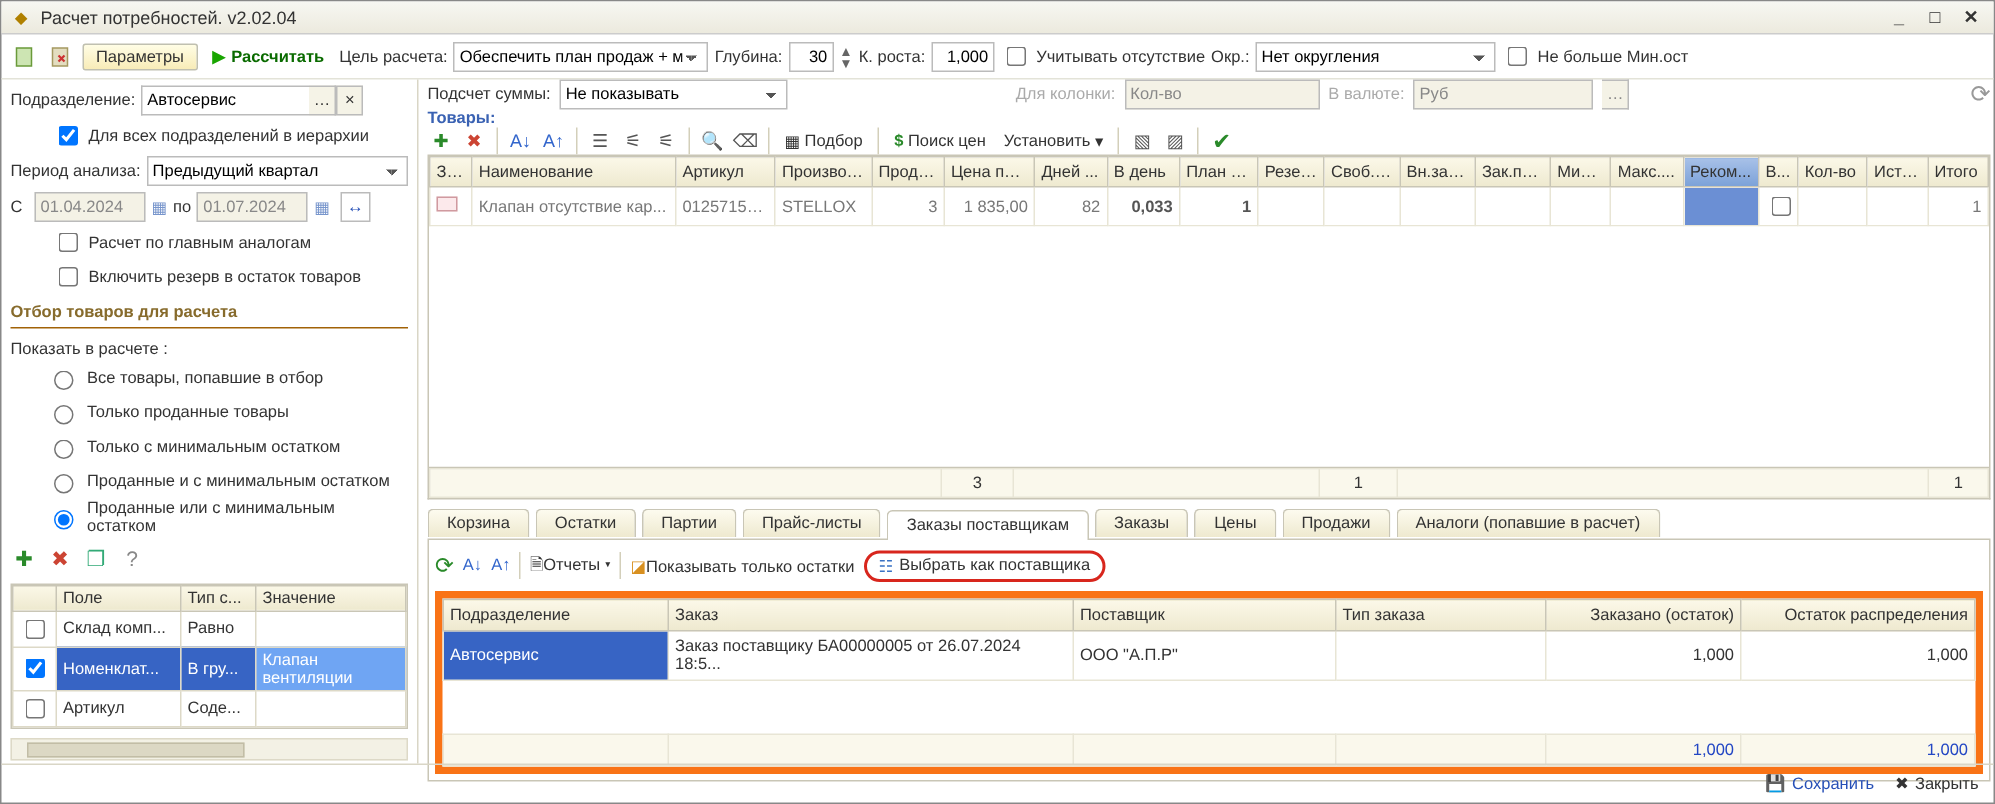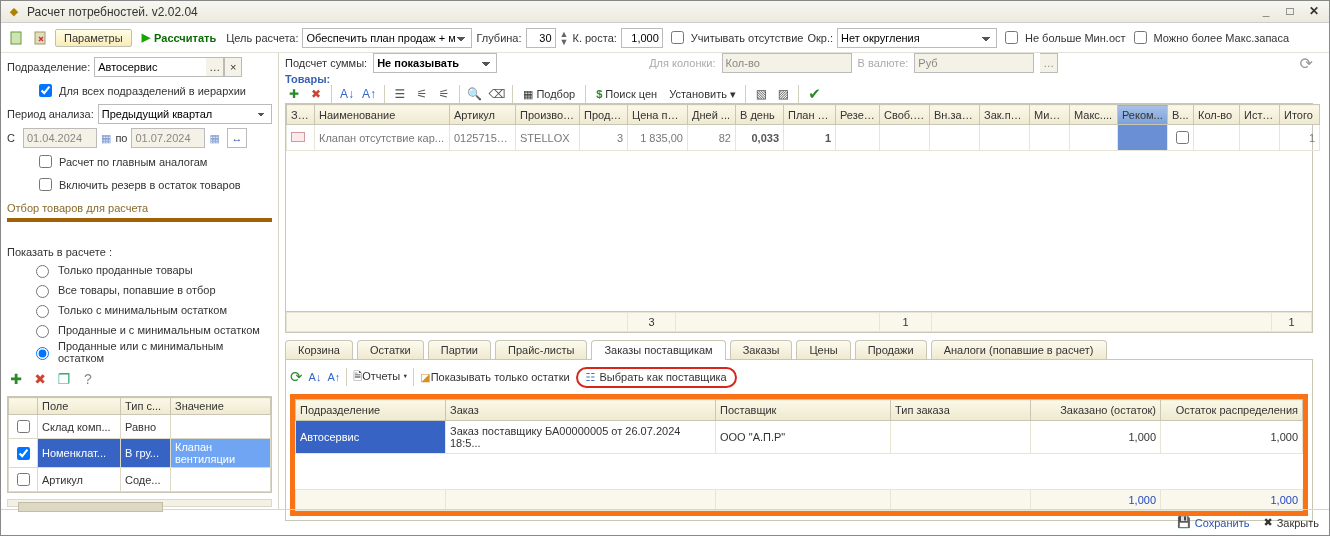--- a/index.html
+++ b/index.html
@@ -17,55 +17,55 @@
   .btn-calc::before { content:"▶"; color:#19a500; font-size:11px;}
   .lbl { white-space:nowrap; }
   .sel, .inp { border:1px solid #bbb; background:#fff; height:20px; padding:1px 3px; font-size:11px; font-family:inherit; }
   .sel { padding-right:16px; background-image:linear-gradient(45deg,transparent 50%,#555 50%),linear-gradient(-45deg,transparent 50%,#555 50%); background-position:calc(100% - 10px) 8px,calc(100% - 6px) 8px; background-size:4px 4px; background-repeat:no-repeat;}
   .chk { width:13px; height:13px; vertical-align:middle; }
   .chklbl { display:flex; align-items:center; gap:4px; white-space:nowrap; }
 
   .body { flex:1; display:flex; min-height:0; }
   .left { width:278px; border-right:1px solid #d9d6c6; display:flex; flex-direction:column; padding:4px 6px 2px 6px; gap:4px; }
   .left .row { display:flex; align-items:center; gap:4px; }
-  .group-title { color:#876b2c; font-weight:normal; padding:4px 0; border-bottom:4px solid #a16207; margin-bottom:20px;}
+  .group-title { color:#876b2c; font-weight:bold; padding:4px 0; border-bottom:1px solid #a16207; margin-bottom:4px;}
   .radio-row { display:flex; align-items:center; gap:6px; padding-left:24px; height:20px;}
   .left .indent { padding-left:28px; }
   .filter-toolbar { display:flex; gap:6px; align-items:center; margin-top:4px; }
   .ficon { width:18px; height:18px; display:flex; align-items:center; justify-content:center; cursor:pointer; font-size:14px;}
   .filter-table { margin-top:4px; border:1px solid #c9c6b6; flex:0 0 auto; }
   .filter-table table { border-collapse:collapse; width:100%; }
   .filter-table th { background:linear-gradient(#fbf8e8,#eee9cf); border:1px solid #c9c6b6; padding:2px 4px; text-align:left; font-weight:normal;}
   .filter-table td { border:1px solid #ddd9c7; padding:2px 4px; height:17px; }
   .filter-table tr.sel-row td { background:#3764c4; color:#fff; }
   .filter-table tr.sel-row td.valcell { background:#6fa5f3; }
   .hscroll-fake { height:16px; background:#f3f1e5; border:1px solid #ddd9c7; margin-top:2px; position:relative;}
   .hscroll-fake .thumb { position:absolute; left:10px; top:2px; height:10px; width:55%; background:#dcd8c4; border:1px solid #c2bda6;}
 
-  .right { flex:1; display:flex; flex-direction:column; min-width:0; padding-left:6px; padding-right:16px;}
+  .right { flex:1; display:flex; flex-direction:column; min-width:0; padding-left:6px; padding-right:2px;}
   .right-row { display:flex; align-items:center; gap:6px; height:24px;}
   .title-goods { color:#3a62b3; font-weight:bold; }
   .mini-toolbar { display:flex; align-items:center; gap:4px; height:26px; }
   .mini-toolbar .sep { width:1px; height:18px; background:#d3cfba; margin:0 2px;}
   .mini-toolbar .ticon { width:18px; height:18px; display:flex; align-items:center; justify-content:center; cursor:pointer; font-size:12px; color:#555;}
   .mini-toolbar .tbtn { display:flex; align-items:center; gap:3px; padding:1px 4px; cursor:pointer;}
   .grid { border:1px solid #c9c6b6; background:#fff; }
   .grid table { border-collapse:collapse; width:100%; table-layout:fixed; }
   .grid th { background:linear-gradient(#fbf8e8,#eee9cf); border:1px solid #c9c6b6; padding:3px 4px; text-align:left; font-weight:normal; overflow:hidden; white-space:nowrap; text-overflow:ellipsis; font-size:11px;}
   .grid th.sel { background:linear-gradient(#a8c1e8,#7ba1d8); }
   .grid td { border:1px solid #e8e5d5; padding:3px 4px; overflow:hidden; white-space:nowrap; text-overflow:ellipsis; color:#777;}
   .grid td.num { text-align:right; }
   .grid td.bold { font-weight:bold; color:#555;}
   .grid td.hl { background:#6b8fd4; }
   .grid-body-wrap { height:160px; overflow:hidden; background:#fff;}
   .grid-totals { border:1px solid #c9c6b6; border-top:none; }
   .grid-totals table { border-collapse:collapse; width:100%; table-layout:fixed;}
   .grid-totals td { border:1px solid #e8e5d5; padding:3px 4px; text-align:center; background:#faf8ec;}
 
-  .tabs { display:flex; align-items:center; height:24px; margin-top:6px; gap:4px;}
+  .tabs { display:flex; align-items:flex-start; height:24px; margin-top:6px; gap:4px;}
   .tab { padding:3px 12px; border:1px solid #c9c6b6; border-bottom:none; background:linear-gradient(#fdfbef,#eee9cf); border-radius:4px 4px 0 0; cursor:pointer; white-space:nowrap;}
   .tab.active { background:#fff; position:relative; top:1px; padding-bottom:4px;}
   .tabpanel { border:1px solid #c9c6b6; padding:4px; background:#fff; }
   .tabpanel .tp-toolbar { display:flex; align-items:center; gap:6px; height:26px;}
   .pill-red { border:2px solid #d8261d; border-radius:12px; padding:2px 8px; display:flex; align-items:center; gap:4px; cursor:pointer;}
   .orders-grid { margin-top:4px; border:5px solid #f97316;}
   .orders-grid table { border-collapse:collapse; width:100%; }
   .orders-grid th { background:linear-gradient(#fbf8e8,#eee9cf); border:1px solid #c9c6b6; padding:4px; text-align:left; font-weight:normal;}
   .orders-grid td { border:1px solid #e8e5d5; padding:4px;}
   .orders-grid tr.selrow td { background:#3764c4; color:#fff; }
@@ -123,24 +123,20 @@
     <label class="chklbl">
         <input type="checkbox" class="chk" style="">
         <span>Учитывать отсутствие</span>
       </label>
     <span class="lbl">Окр.:</span>
     <input class="sel" style="width: 160px;" value="Нет округления">
     <label class="chklbl">
         <input type="checkbox" class="chk" style="">
         <span>Не больше Мин.ост</span>
       </label>
-    <label class="chklbl">
-        <input type="checkbox" class="chk" style="">
-        <span>Можно более Макс.запаса</span>
-      </label>
   </div>
 
   <div class="body">
 
     <div class="left">
       <div class="row">
         <span class="lbl">Подразделение:</span>
         <div class="subdiv-wrap">
           <input class="inp" value="Автосервис" style="">
           <span class="ell-btn">…</span>
@@ -170,25 +166,25 @@
         </label>
       <label class="chklbl indent">
           <input type="checkbox" class="chk" style="">
           <span>Включить резерв в остаток товаров</span>
         </label>
 
       <div class="group-title">Отбор товаров для расчета</div>
       <div class="lbl">Показать в расчете :</div>
       <label class="radio-row">
           <input type="radio" name="r" style="">
-          <span>Только проданные товары</span>
+          <span>Все товары, попавшие в отбор</span>
         </label>
       <label class="radio-row">
           <input type="radio" name="r" style="">
-          <span>Все товары, попавшие в отбор</span>
+          <span>Только проданные товары</span>
         </label>
       <label class="radio-row">
           <input type="radio" name="r" style="">
           <span>Только с минимальным остатком</span>
         </label>
       <label class="radio-row">
           <input type="radio" name="r" style="">
           <span>Проданные и с минимальным остатком</span>
         </label>
       <label class="radio-row">
@@ -233,21 +229,21 @@
           </table>
       </div>
       <div class="hscroll-fake">
           <div class="thumb"></div>
         </div>
     </div>
 
     <div class="right">
       <div class="right-row">
         <span class="lbl">Подсчет суммы:</span>
-        <input class="sel" style="width: 124px; font-weight: bold;" value="Не показывать">
+        <input class="sel" style="width: 152px;" value="Не показывать">
         <span style="flex:0 0 140px"></span>
         <span class="lbl" style="color:#aaa">Для колонки:</span>
         <input class="sel ro" style="width: 130px;" readonly="" value="Кол-во">
         <span class="lbl" style="color:#aaa">В валюте:</span>
         <input class="inp ro" style="width: 120px;" readonly="" value="Руб">
         <span class="ell-btn ro">…</span>
         <span style="flex:1"></span>
         <span class="ticon" style="color:#999;font-size:16px">⟳</span>
       </div>
 

